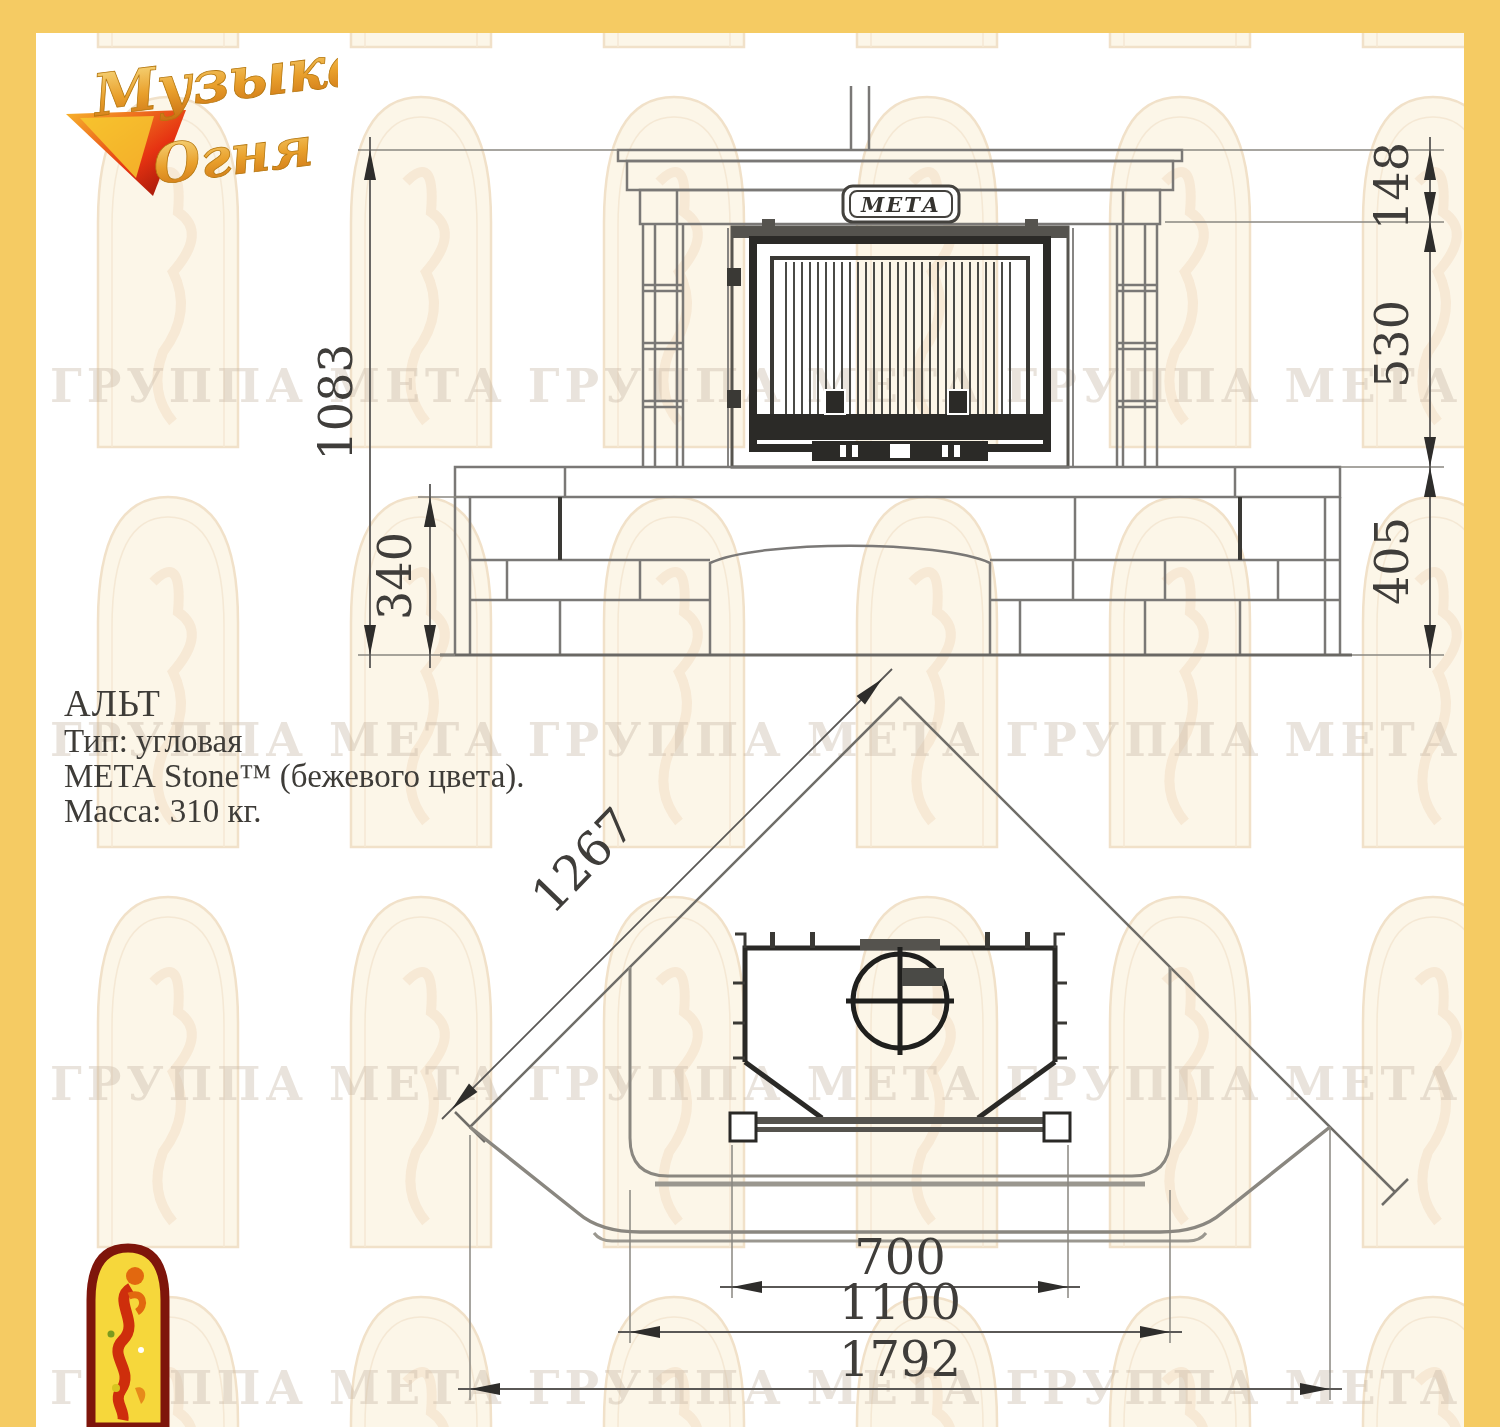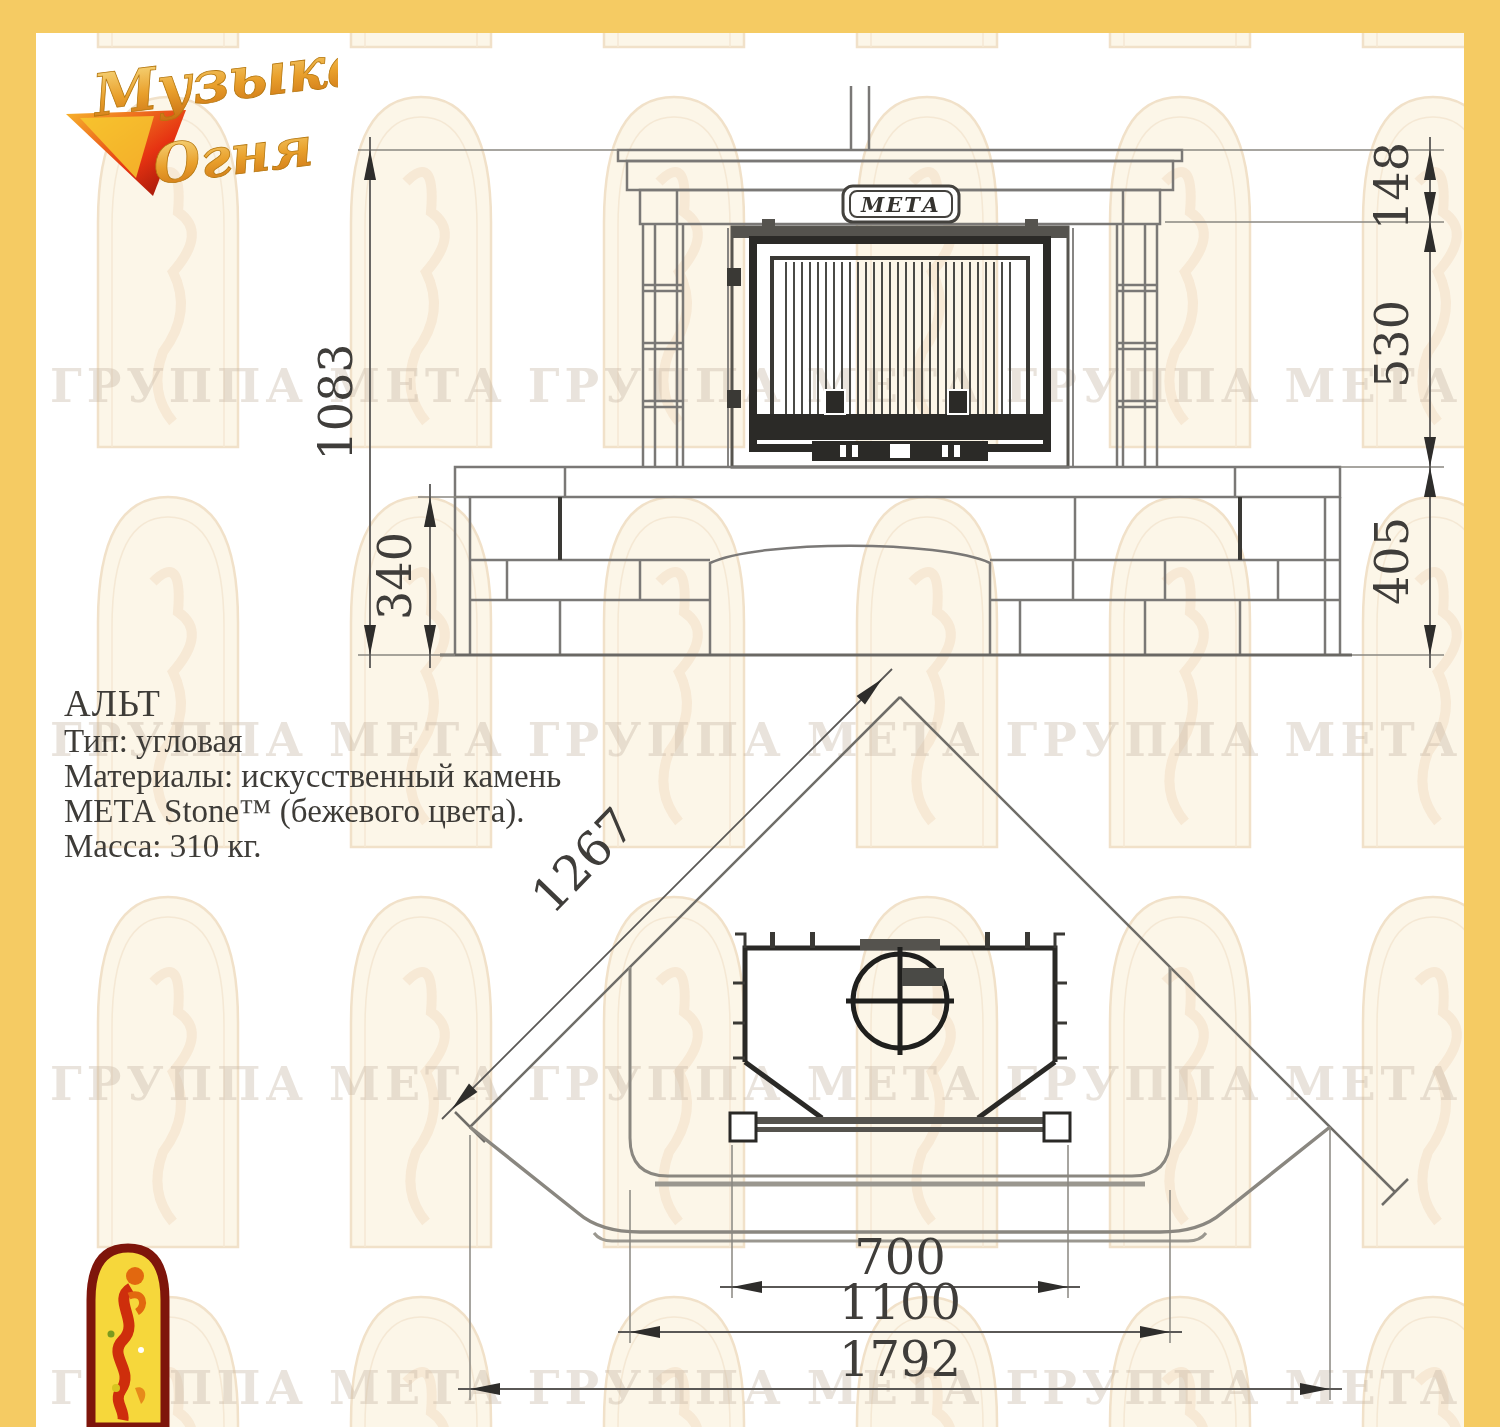--- a/index.html
+++ b/index.html
@@ -315,21 +315,20 @@
       <polygon points="8,78 128,74 95,160" fill="url(#flameg)"></polygon>
       <polygon points="22,82 96,80 78,142" fill="#F7C92F" opacity="0.85"></polygon>
       <text x="38" y="80" transform="rotate(-7 38 80)" font-family="DejaVu Serif, serif" font-style="italic" font-weight="bold" font-size="58" fill="url(#goldg)" stroke="#B5770F" stroke-width="0.8">Музыка</text>
       <text x="98" y="148" transform="rotate(-7 98 148)" font-family="DejaVu Serif, serif" font-style="italic" font-weight="bold" font-size="54" fill="url(#goldg)" stroke="#B5770F" stroke-width="0.8">Огня</text>
     </svg>
   </div>
 
   <div class="info-block">
     <div class="info-title">АЛЬТ</div>
     <div class="info-line">Тип: угловая</div>
-    <div class="info-line">Материалы: искусственный камень</div>
     <div class="info-line">МЕТА Stone™ (бежевого цвета).</div>
     <div class="info-line">Масса: 310 кг.</div>
   </div>
 
   <div class="arch-logo">
     <svg width="90" height="189" viewBox="0 0 90 189">
       <path d="M8,189 L8,62 Q8,10 45,10 Q82,10 82,62 L82,189 Z" fill="#F6D73B" stroke="#7E150B" stroke-width="9"></path>
       <circle cx="52" cy="38" r="9" fill="#E2680F"></circle>
       <path d="M48,50 C28,62 58,84 40,102 C24,118 52,132 38,152 C30,163 42,172 40,182" fill="none" stroke="#CE2E0C" stroke-width="11"></path>
       <path d="M46,58 C60,52 64,68 54,74" fill="none" stroke="#E2680F" stroke-width="7"></path>

